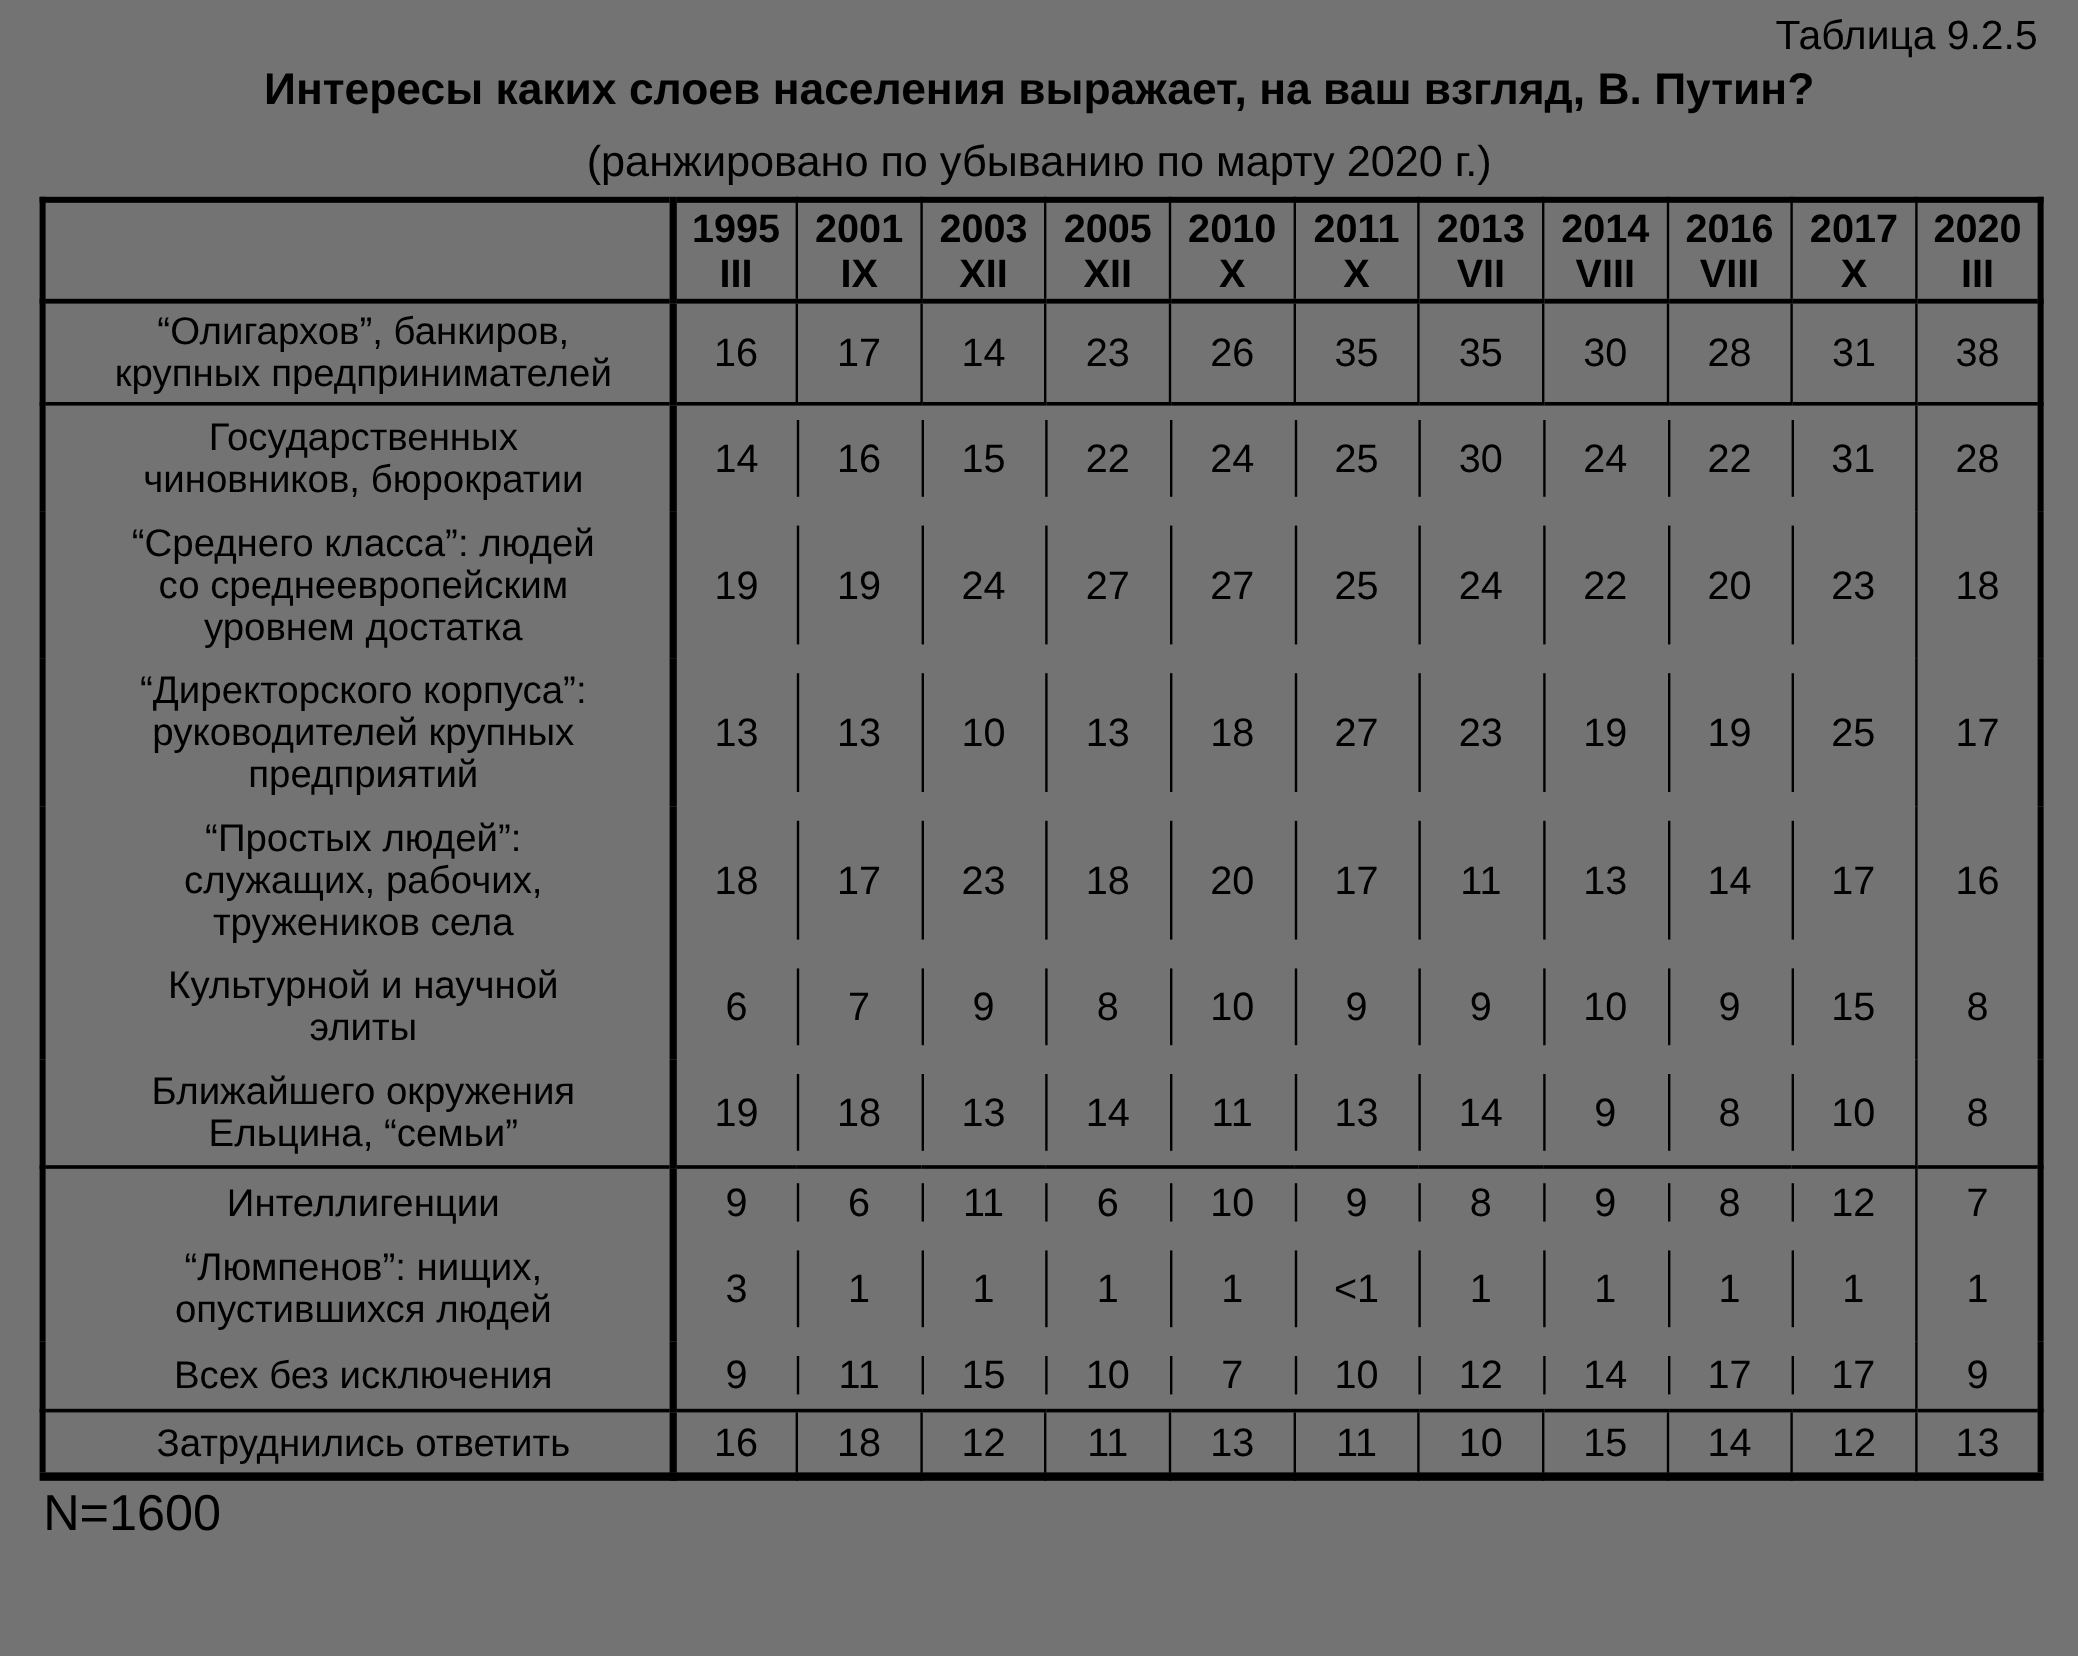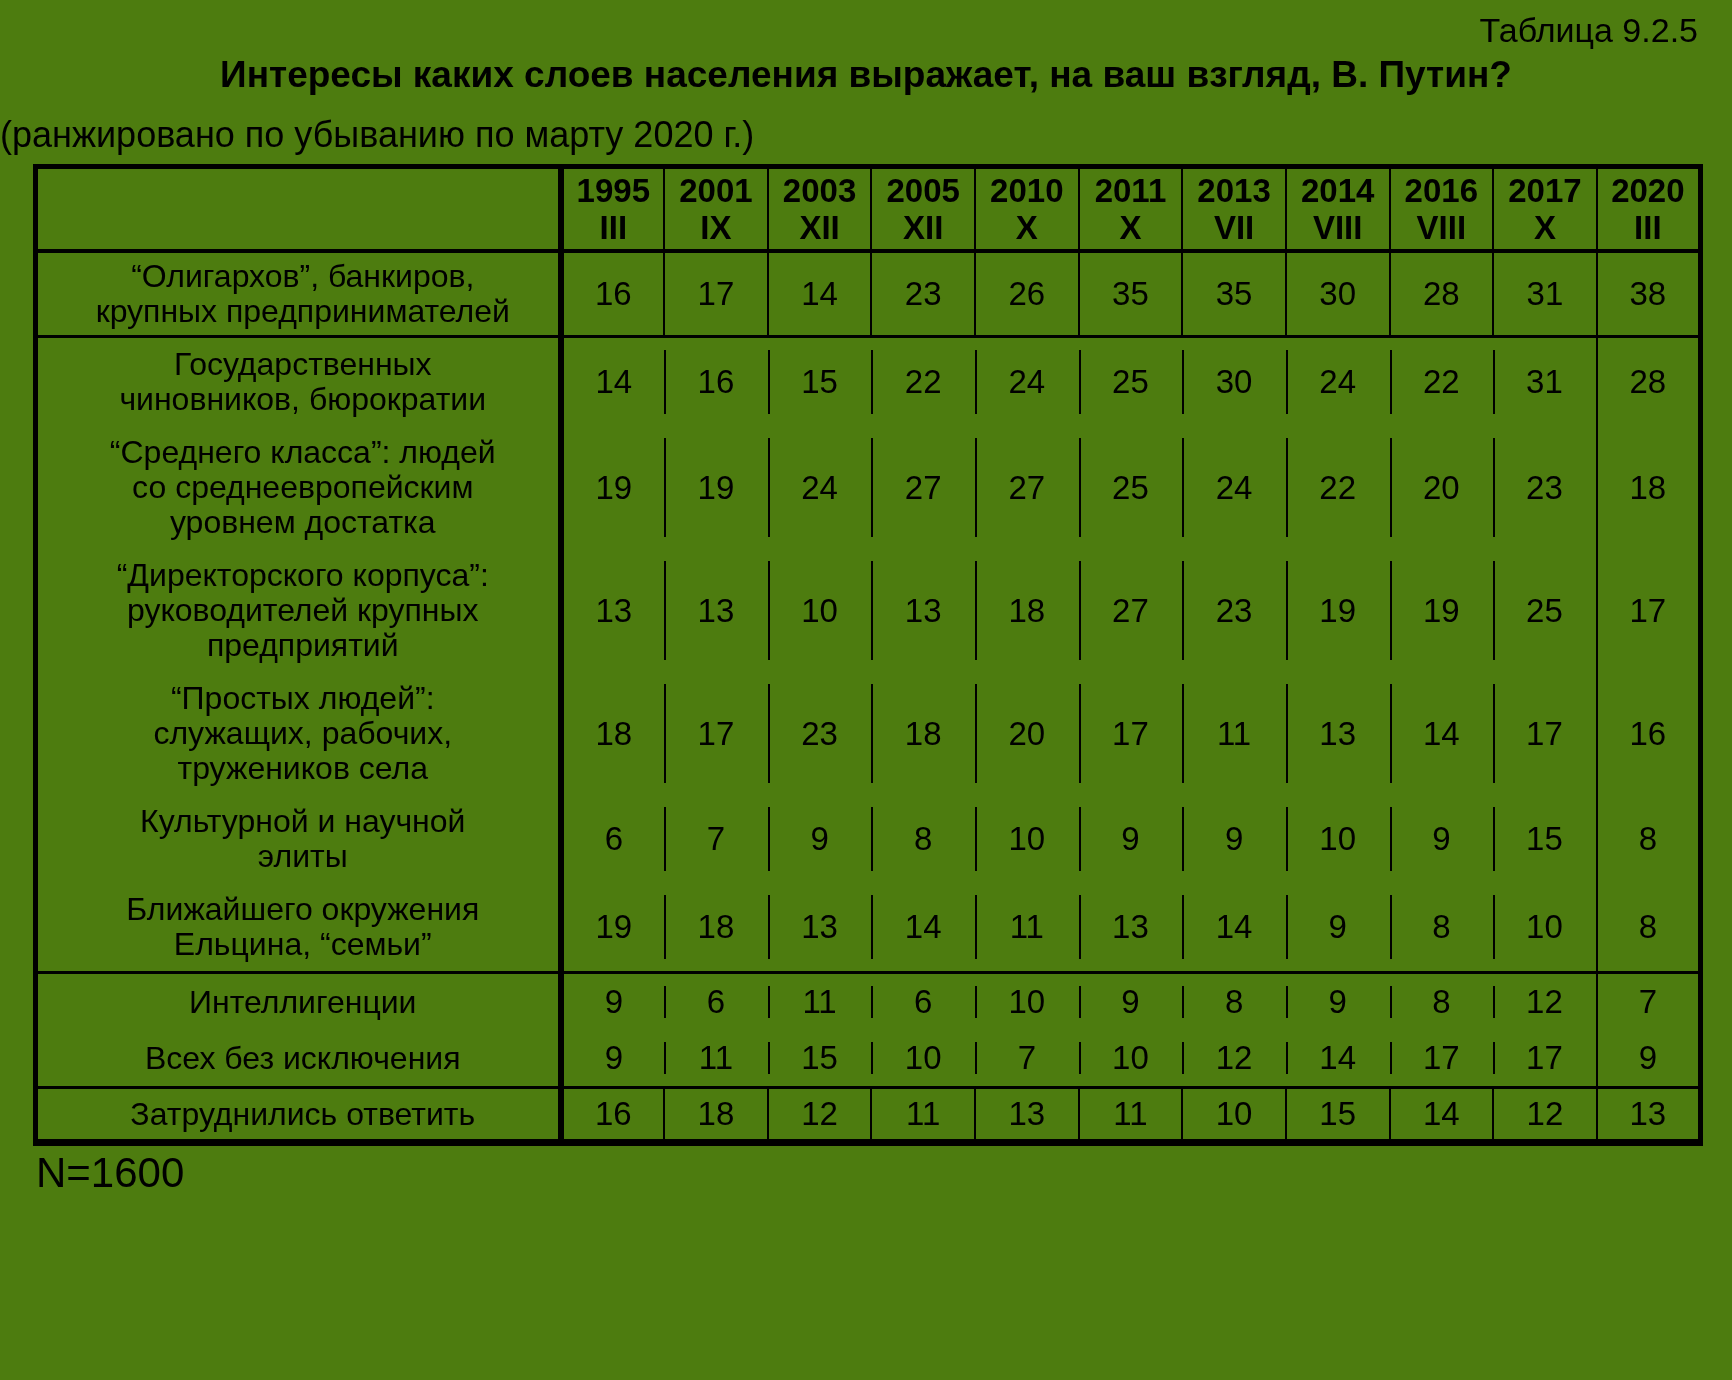--- a/index.html
+++ b/index.html
@@ -1,39 +1,39 @@
 <!DOCTYPE html>
 <html lang="ru"><head>
 <meta charset="utf-8">
 <style>
   html, body { margin: 0; padding: 0; background: #ffffff; }
   .page {
     position: relative;
     width: 1732px;
     height: 1380px;
-    background: #4d7c0f;
+    background: #737373;
     color: #000000;
     font-family: "Liberation Sans", "DejaVu Sans", sans-serif;
     overflow: hidden;
   }
   .table-number {
     padding: 10px 34px 0 0;
     text-align: right;
     font-size: 34px;
     line-height: 40px;
   }
   .main-title {
     margin: 2px 0 16px 0;
     text-align: center;
     font-size: 37px;
     line-height: 46px;
     font-weight: bold;
   }
   .subtitle {
-    text-align: left;
+    text-align: center;
     font-size: 36px;
     line-height: 42px;
     font-weight: normal;
   }
   .tbl {
     margin: 8px 0 0 33px;
     border-collapse: collapse;
     table-layout: fixed;
     width: 1670px;
     border: 5px solid #000;
@@ -258,20 +258,35 @@
           <td class="num-cell v-seg">11</td>
           <td class="num-cell v-seg">6</td>
           <td class="num-cell v-seg">10</td>
           <td class="num-cell v-seg">9</td>
           <td class="num-cell v-seg">8</td>
           <td class="num-cell v-seg">9</td>
           <td class="num-cell v-seg">8</td>
           <td class="num-cell v-seg">12</td>
           <td class="num-cell v-last">7</td>
         </tr>
+        <tr class="pad-lg">
+          <td class="label-cell">“Люмпенов”: нищих,
+опустившихся людей</td>
+          <td class="num-cell v-thick">3</td>
+          <td class="num-cell v-seg">1</td>
+          <td class="num-cell v-seg">1</td>
+          <td class="num-cell v-seg">1</td>
+          <td class="num-cell v-seg">1</td>
+          <td class="num-cell v-seg">&lt;1</td>
+          <td class="num-cell v-seg">1</td>
+          <td class="num-cell v-seg">1</td>
+          <td class="num-cell v-seg">1</td>
+          <td class="num-cell v-seg">1</td>
+          <td class="num-cell v-last">1</td>
+        </tr>
         <tr class="sep pad-lg">
           <td class="label-cell">Всех без исключения</td>
           <td class="num-cell v-thick">9</td>
           <td class="num-cell v-seg">11</td>
           <td class="num-cell v-seg">15</td>
           <td class="num-cell v-seg">10</td>
           <td class="num-cell v-seg">7</td>
           <td class="num-cell v-seg">10</td>
           <td class="num-cell v-seg">12</td>
           <td class="num-cell v-seg">14</td>

